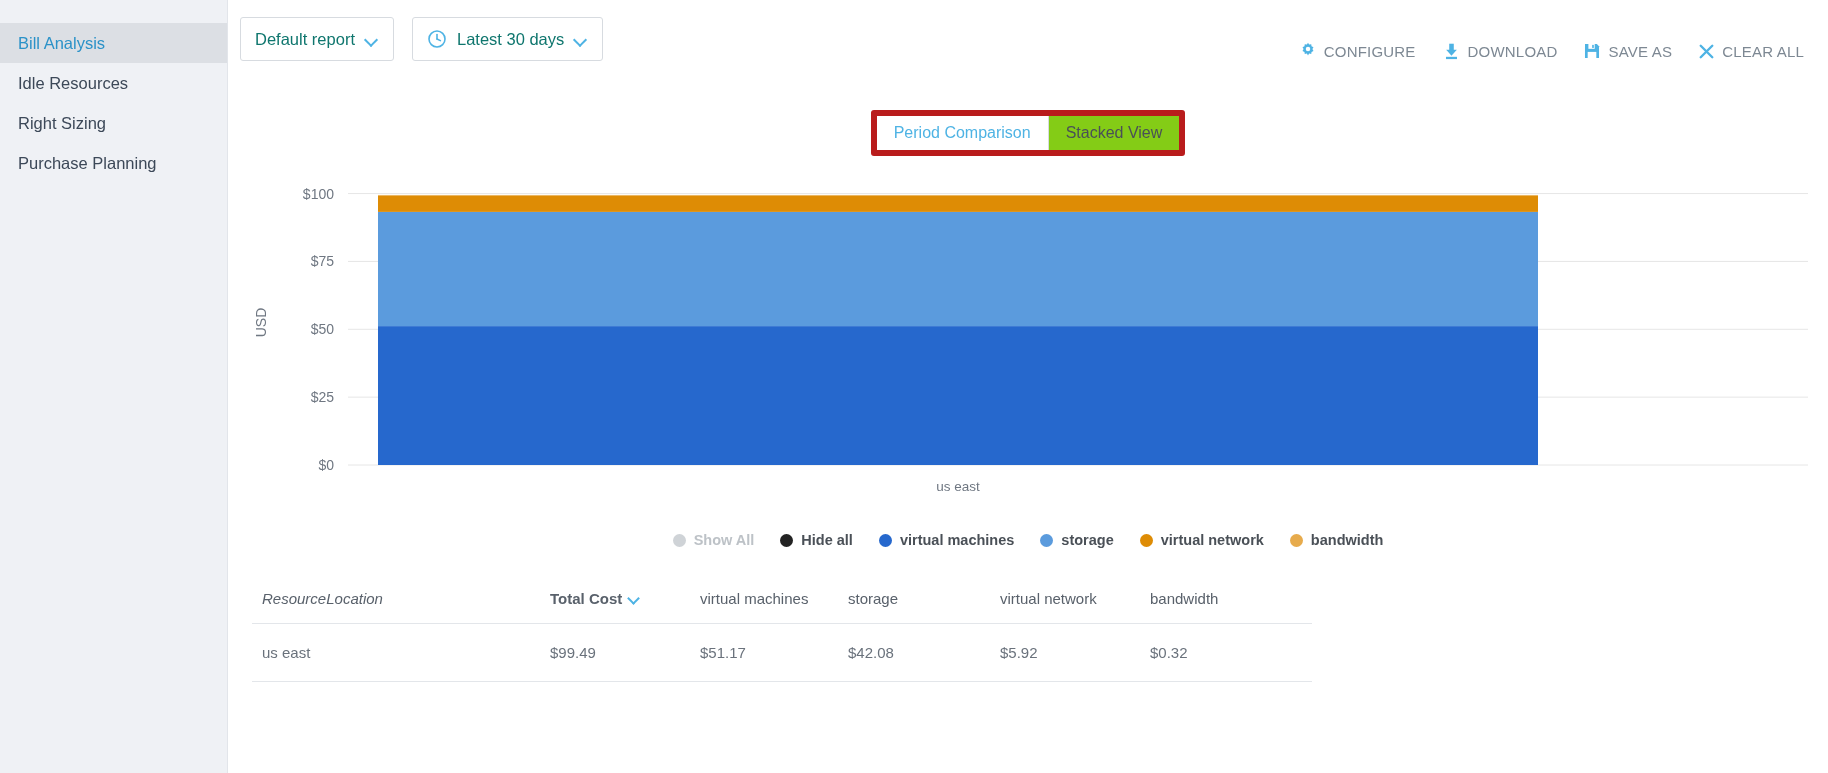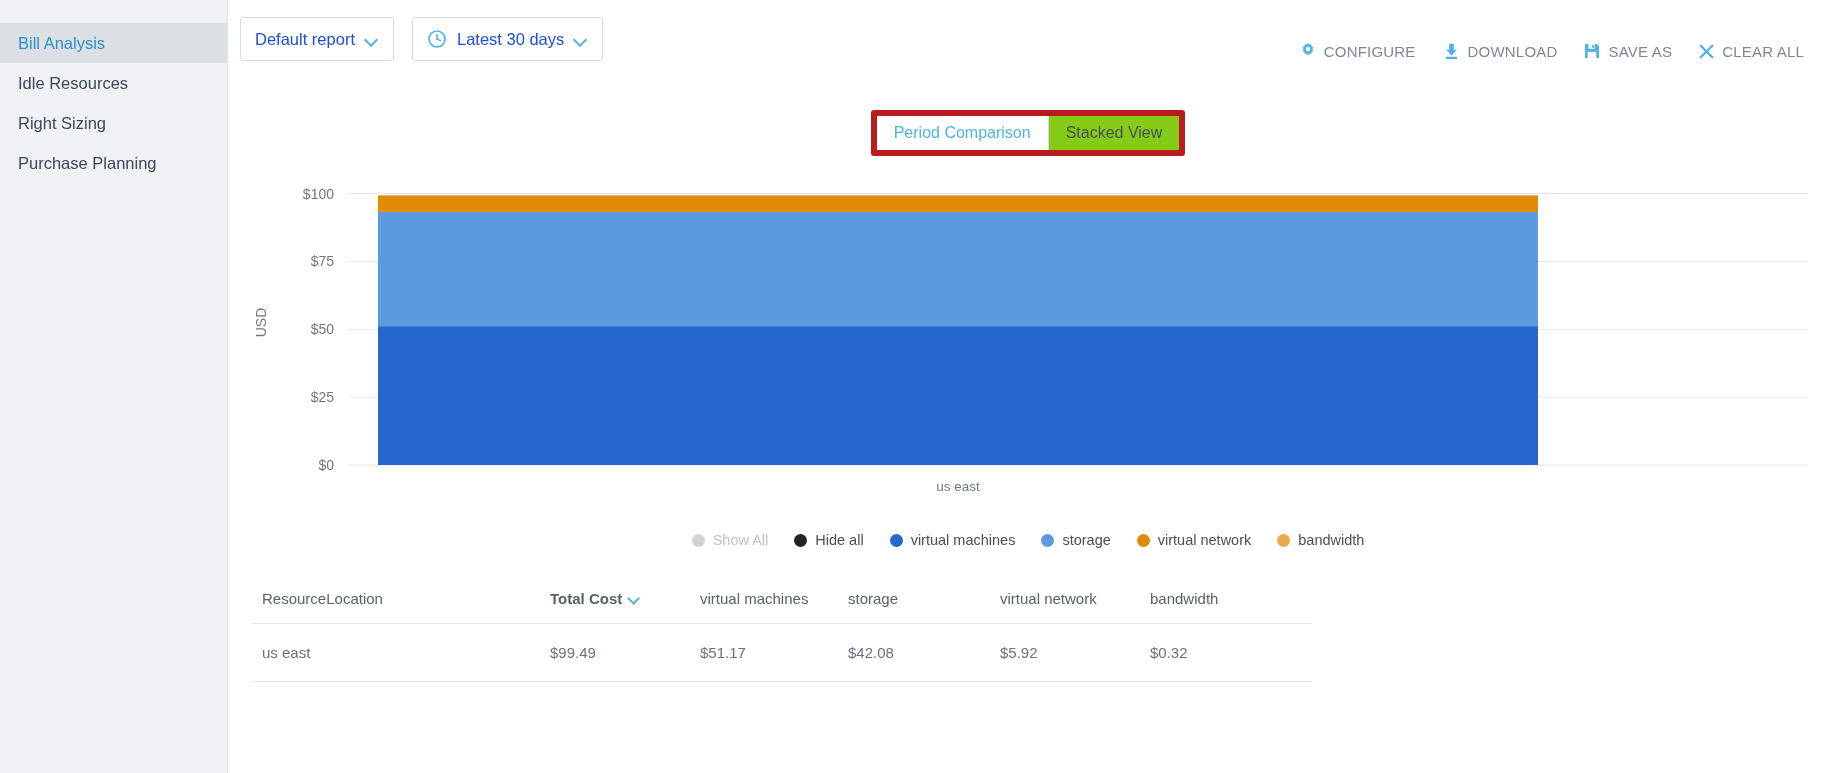--- a/index.html
+++ b/index.html
@@ -55,21 +55,21 @@
   .select-box {
     height: 42px;
     border: 1px solid #d7dbe0;
     border-radius: 3px;
     background: #fff;
     display: inline-flex;
     align-items: center;
     gap: 10px;
     padding: 0 14px;
     font-size: 16.5px;
-    color: #1d4ed8;
+    color: #0f766e;
     cursor: pointer;
     margin-right: 18px;
     white-space: nowrap;
   }
   .chev {
     width: 14px; height: 9px;
     display: inline-block;
     position: relative;
   }
   .chev::before {
@@ -149,21 +149,21 @@
   .legend {
     display:flex;
     justify-content:center;
     align-items:center;
     gap: 26px;
     margin-top: 2px;
     font-size: 14.5px;
   }
   .leg-item { display:inline-flex; align-items:center; gap: 8px; cursor: pointer; }
   .leg-dot { width: 13px; height: 13px; border-radius: 50%; display:inline-block; }
-  .leg-label { color: #4a5057; }
+  .leg-label { color: #4a5057; font-weight: bold; }
   .leg-item.muted .leg-label { color: #bdc2c7; }
 
   
   .tbl-wrap { padding: 42px 0 0 24px; }
   table.rep {
     border-collapse: collapse;
     width: 1060px;
     font-size: 15px;
   }
   table.rep th {
@@ -184,21 +184,21 @@
   .sort-chev {
     width: 11px; height: 7px; position: relative; display:inline-block;
   }
   .sort-chev::before {
     content:""; position:absolute; left:0; top:-1px;
     width:7px; height:7px;
     border-right: 2.2px solid #4eb3e4;
     border-bottom: 2.2px solid #4eb3e4;
     transform: rotate(45deg);
   }
-  .col-loc  { width: 268px; }
+  .col-loc  { width: 268px; font-style: italic; }
   .col-tot  { width: 130px; }
   .col-vm   { width: 128px; }
   .col-st   { width: 132px; }
   .col-vn   { width: 130px; }
 </style>
 </head>
 <body>
 
 <div class="app">
 

